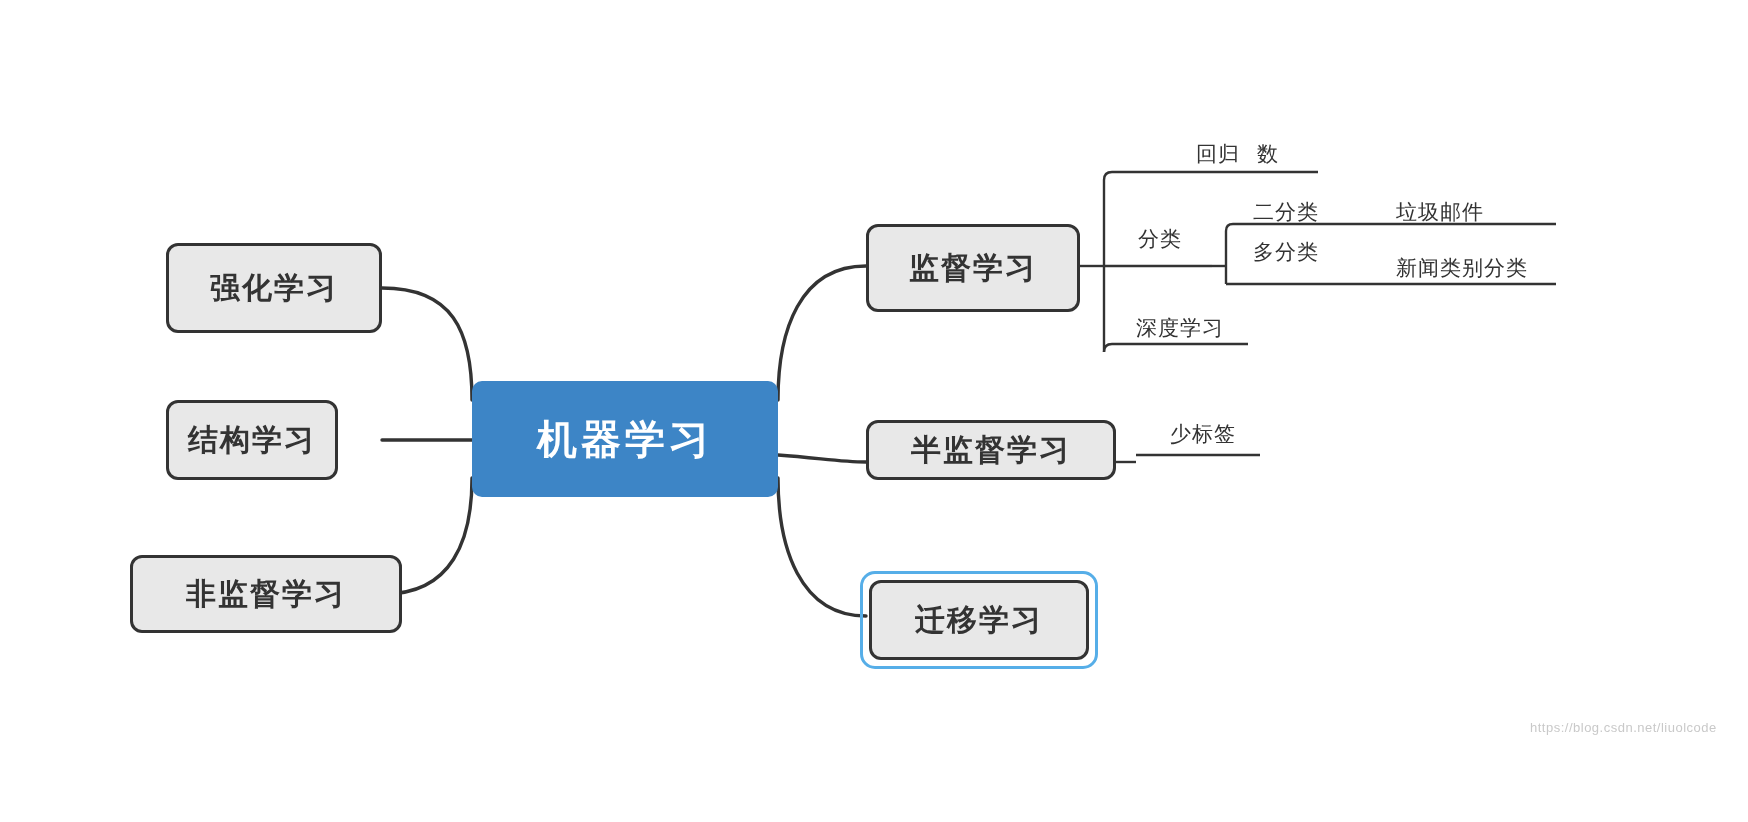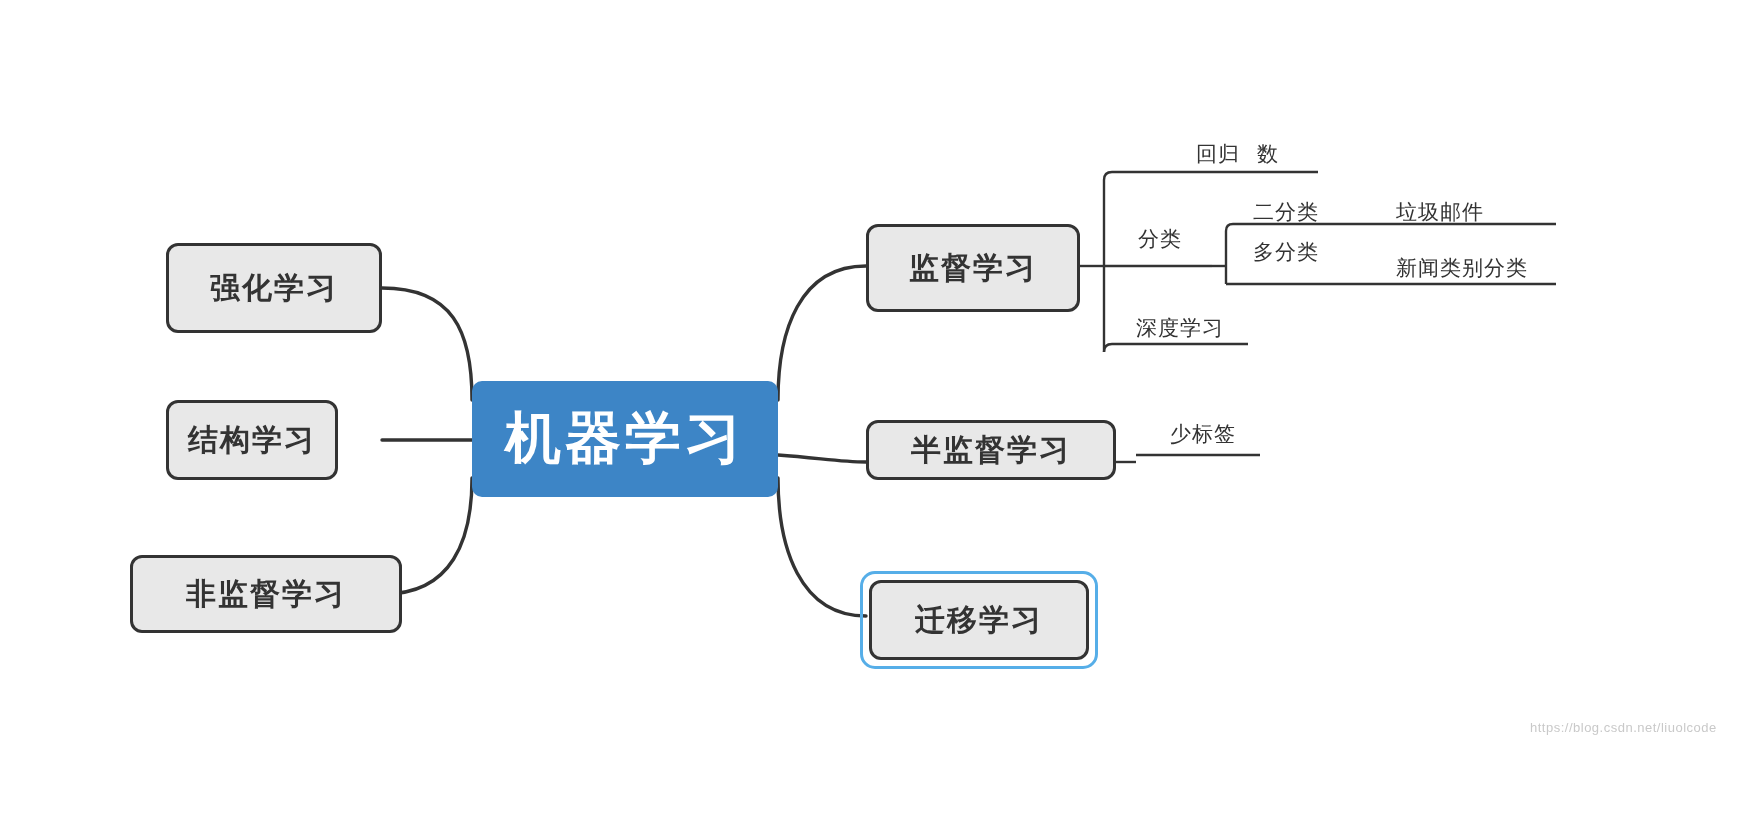--- a/index.html
+++ b/index.html
@@ -37,21 +37,21 @@
     color: #333333;
     font-weight: bold;
     letter-spacing: 2px;
     white-space: nowrap;
   }
   .node.root {
     background: #3d85c6;
     border: none;
     border-radius: 10px;
     color: #ffffff;
-    font-size: 56px;
+    font-size: 40px;
     letter-spacing: 4px;
   }
   .node.branch {
     font-size: 30px;
   }
   .sel-ring {
     position: absolute;
     box-sizing: border-box;
     border: 3px solid #56aee8;
     border-radius: 15px;

